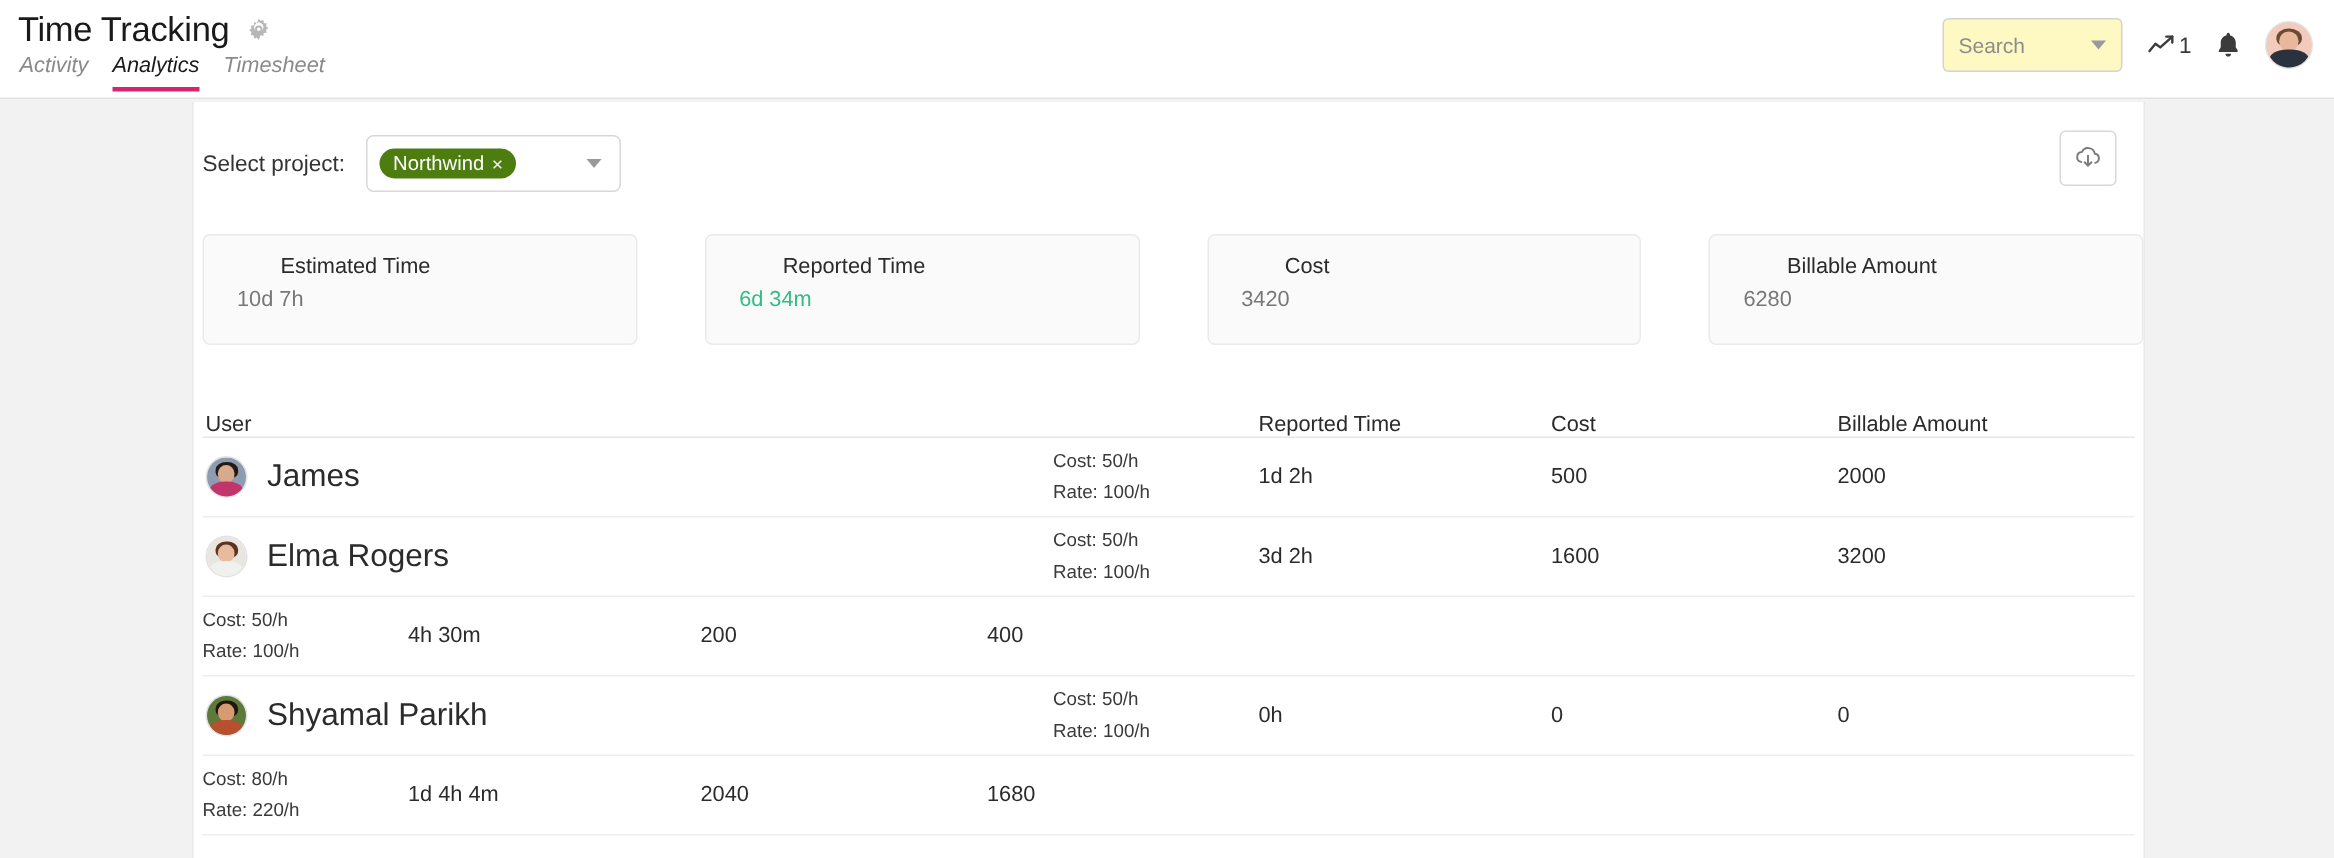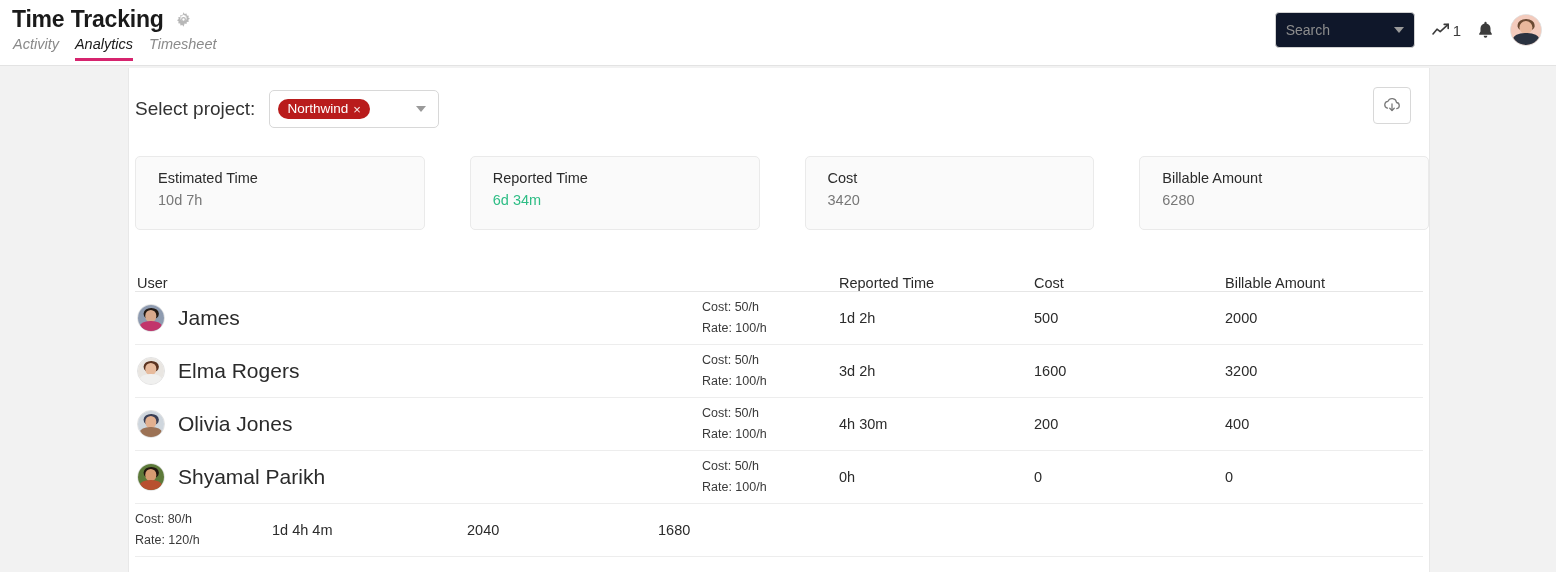--- a/index.html
+++ b/index.html
@@ -18,21 +18,21 @@
     background: #ffffff;
     border-bottom: 1px solid #e3e3e3;
   }
   .title-row {
     position: absolute;
     left: 12px; top: 6px;
     display: flex; align-items: center; gap: 11px;
   }
   .app-title {
     font-size: 23px;
-    font-weight: 700;
+    font-weight: 400;
     color: #1a1a1a;
     letter-spacing: -0.2px;
   }
   .gear-icon { width: 17px; height: 17px; display: block; opacity: .62; }
 
   .tabs {
     position: absolute;
     left: 13px; top: 36px;
     display: flex; align-items: flex-end; gap: 16px; font-style: italic;
   }
@@ -48,24 +48,24 @@
     color: #1a1a1a;
     border-bottom-color: #d6246e;
   }
 
   .top-right {
     position: absolute;
     right: 14px; top: 12px;
     display: flex; align-items: center; gap: 16px;
   }
   .search-box {
-    width: 140px; height: 36px;
+    width: 120px; height: 36px;
     border: 1px solid #d2d2d2;
     border-radius: 4px;
-    background: #0f172a;
+    background: #fef9c3;
     display: flex; align-items: center;
     padding: 0 10px;
     position: relative;
   }
   .search-box input {
     border: none; outline: none;
     font-family: inherit;
     font-size: 14px;
     color: #6f6f6f;
     width: 100%;
@@ -140,35 +140,35 @@
     border: 1px solid #e8e8e8;
     border-top: none;
   }
 
   .project-row {
     display: flex; align-items: center;
     padding: 22px 0 0 6px;
     position: relative;
   }
   .project-label {
-    font-size: 19px; color: #333;
+    font-size: 15px; color: #333;
     margin-right: 14px;
   }
   .project-select {
     width: 170px; height: 38px;
     border: 1px solid #d8d8d8;
     border-radius: 5px;
     background: #fff;
     display: flex; align-items: center;
     padding: 0 8px;
     position: relative;
   }
   .pill {
     display: inline-flex; align-items: flex-end; gap: 5px;
-    background: #b91c1c;
+    background: #4d7c0f;
     color: #fff;
     border-radius: 11px;
     padding: 3px 9px;
     font-size: 13.5px;
     line-height: 1;
     white-space: nowrap;
   }
   .pill-x {
     font-size: 13px; color: #ffffff;
     opacity: .92; cursor: pointer;
@@ -205,20 +205,21 @@
     height: 74px;
     background: #fafafa;
     border: 1px solid #eaeaea;
     border-radius: 5px;
     padding: 13px 0 0 22px;
   }
   .card-label {
     font-size: 14.5px;
     color: #2b2b2b;
     margin-bottom: 6px;
+    margin-left: 29px;
   }
   .card-value {
     font-size: 14.5px;
     color: #777777;
   }
   .card-value.accent { color: #2ebd85; }
 
   
   .table { margin: 28px 6px 0 6px; }
   .thead {
@@ -378,29 +379,20 @@
       <div class="c-rate">
         <div>Cost: 50/h</div>
         <div>Rate: 100/h</div>
       </div>
       <div class="c-time">3d 2h</div>
       <div class="c-cost">1600</div>
       <div class="c-bill">3200</div>
     </div>
 
     <div class="trow">
-      <div class="c-user">
-        <span class="ava" style="width:28px;height:28px">
-          <span class="bg" style="background:#cfd6dd"></span>
-          <span class="hair" style="background:#3a3f55"></span>
-          <span class="head" style="background:#e3b08f"></span>
-          <span class="body" style="background:#9c7255"></span>
-        </span>
-        <span class="user-name">Olivia Jones</span>
-      </div>
       <div class="c-rate">
         <div>Cost: 50/h</div>
         <div>Rate: 100/h</div>
       </div>
       <div class="c-time">4h 30m</div>
       <div class="c-cost">200</div>
       <div class="c-bill">400</div>
     </div>
 
     <div class="trow">
@@ -418,20 +410,20 @@
         <div>Rate: 100/h</div>
       </div>
       <div class="c-time">0h</div>
       <div class="c-cost">0</div>
       <div class="c-bill">0</div>
     </div>
 
     <div class="trow">
       <div class="c-rate">
         <div>Cost: 80/h</div>
-        <div>Rate: 120/h</div>
+        <div>Rate: 220/h</div>
       </div>
       <div class="c-time">1d 4h 4m</div>
       <div class="c-cost">2040</div>
       <div class="c-bill">1680</div>
     </div>
   </div>
 </div>
 
 </body></html>

